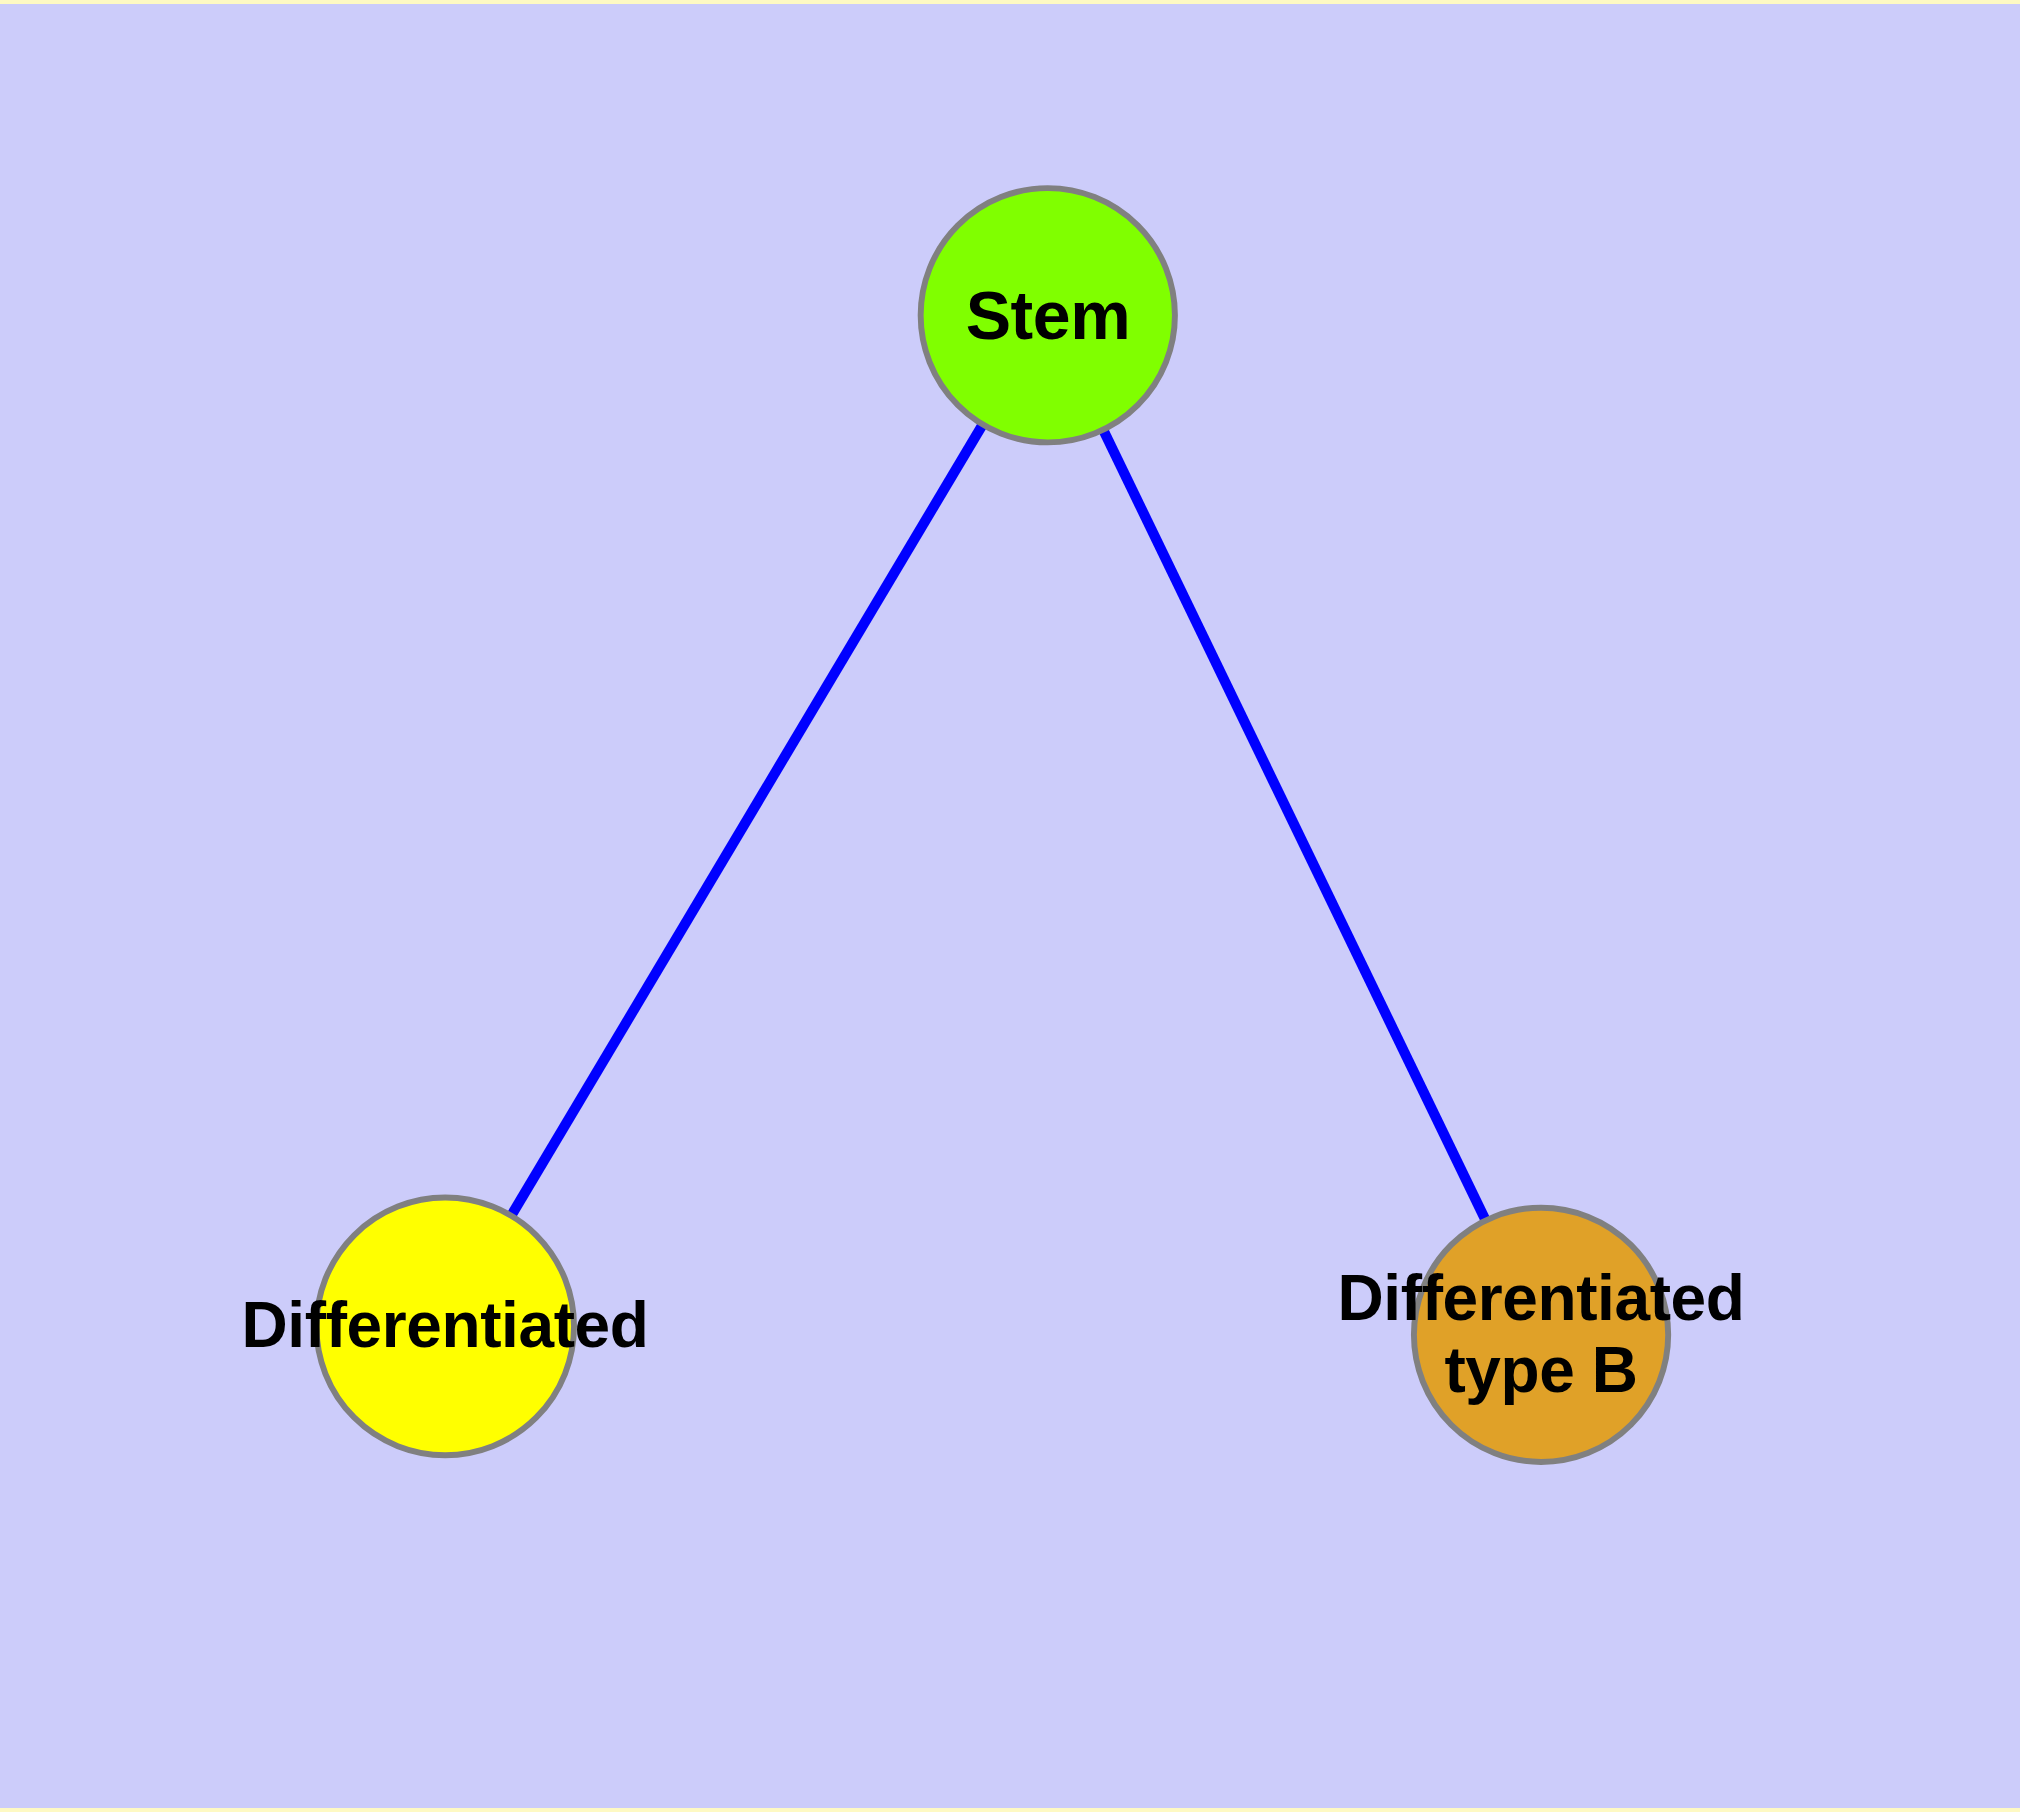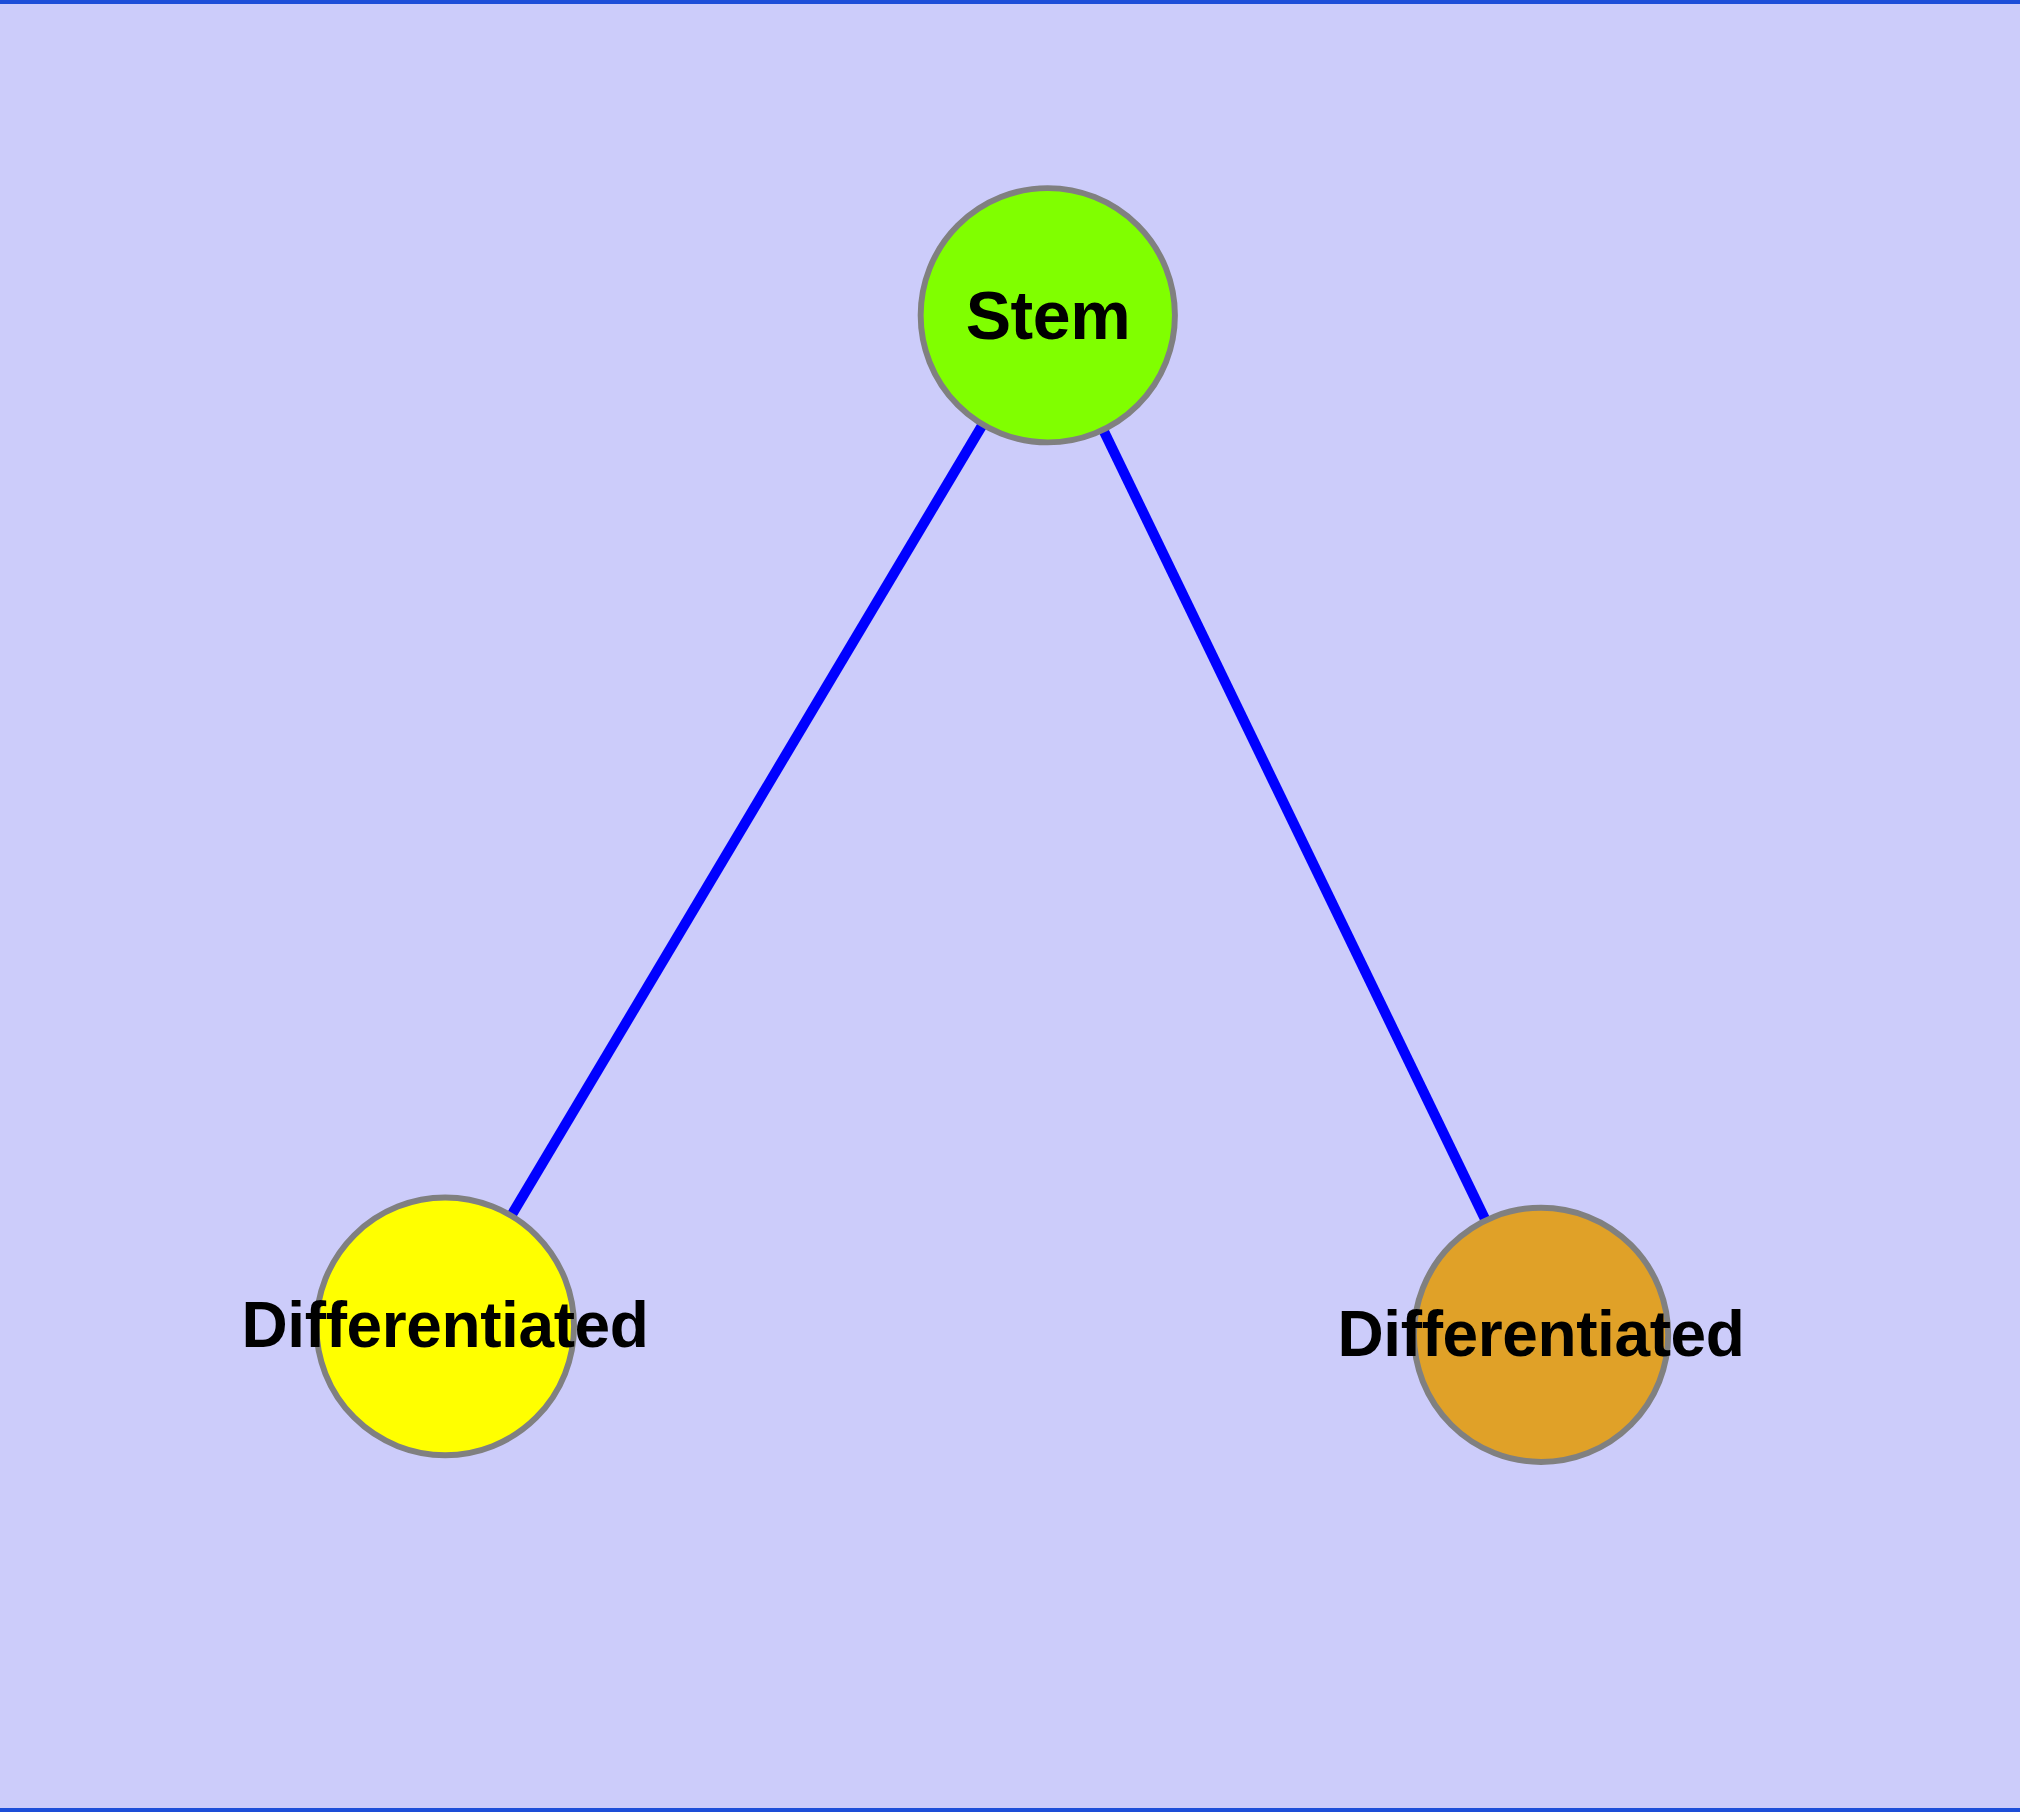--- a/index.html
+++ b/index.html
@@ -5,21 +5,21 @@
 <style>
   html, body {
     margin: 0;
     padding: 0;
     background: #ffffff;
   }
   #canvas {
     position: relative;
     width: 2021px;
     height: 1812px;
-    background: #1d4ed8;
+    background: #fef9c3;
     overflow: hidden;
     font-family: "Liberation Sans", sans-serif;
   }
   #plot-area {
     position: absolute;
     left: 0;
     top: 4.2px;
     width: 2021px;
     height: 1804px;
     background: #ccccfa;
@@ -62,16 +62,16 @@
       </g>
     <g id="nodes-group">
         <circle cx="1236" cy="372" r="150" fill="#80ff00" stroke="#808080" stroke-width="7"></circle>
         <circle cx="525" cy="1565" r="152" fill="#ffff00" stroke="#808080" stroke-width="7"></circle>
         <circle cx="1818" cy="1575" r="150" fill="#e0a128" stroke="#808080" stroke-width="7"></circle>
       </g>
   </svg>
   <div id="labels-layer">
       <div class="node-label label-stem" style="left: 1048px; top: 315px; font-size: 68px;"><div>Stem</div></div>
       <div class="node-label label-branch" style="left: 445px; top: 1326px; font-size: 64px;"><div>Differentiated</div></div>
-      <div class="node-label label-branch" style="left: 1541px; top: 1335px; font-size: 64px;"><div>Differentiated</div></div>
+      <div class="node-label label-branch" style="left: 1541px; top: 1335px; font-size: 64px;"><div>Differentiated</div><div>type B</div></div>
     </div>
 </div>
 
 
 </body></html>

